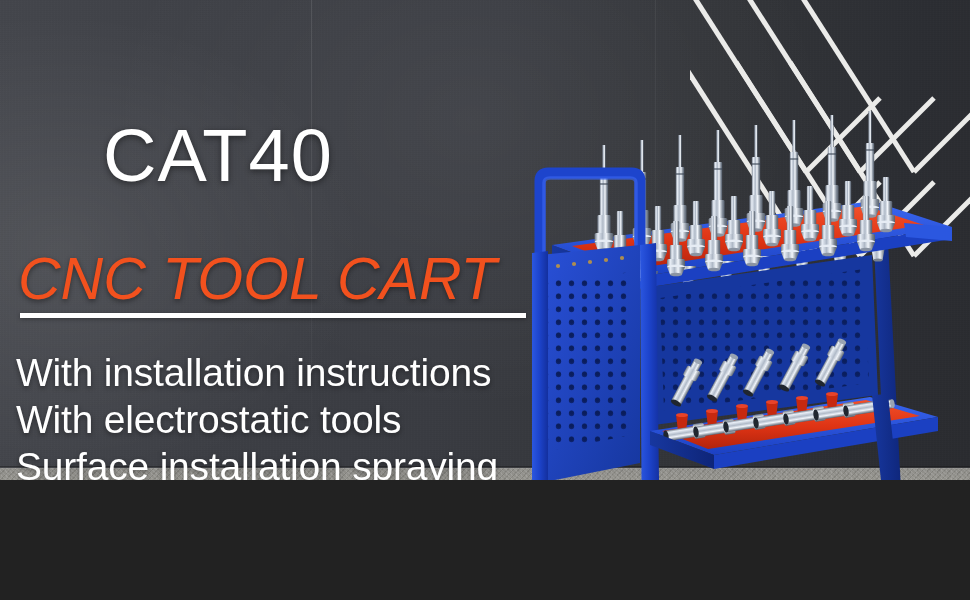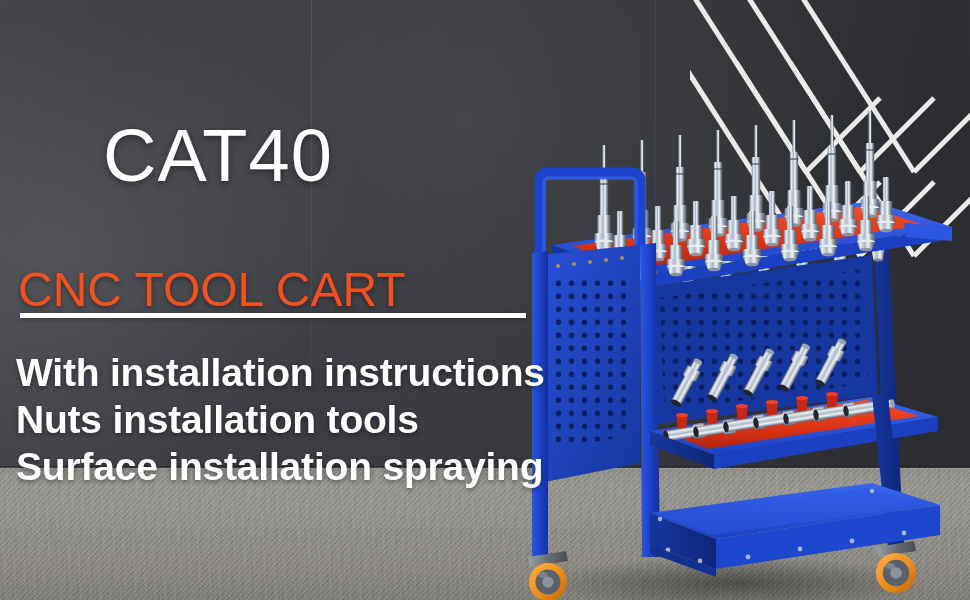--- a/index.html
+++ b/index.html
@@ -4,21 +4,21 @@
 <title>CAT40 CNC Tool Cart Banner</title>
 <style>
   html, body {
     margin: 0;
     padding: 0;
     background: #222;
   }
   #banner {
     position: relative;
     width: 970px;
-    height: 600px;
+    height: 480px;
     overflow: hidden;
     font-family: "Liberation Sans", sans-serif;
     -webkit-font-smoothing: antialiased;
   }
 
   
   .wall {
     position: absolute;
     left: 0; top: 0;
     width: 970px; height: 470px;
@@ -75,44 +75,45 @@
     font-size: 74px;
     font-weight: 400;
     letter-spacing: 1px;
     color: #ffffff;
     line-height: 1;
     text-shadow: 0 2px 6px rgba(0,0,0,0.45);
     white-space: nowrap;
   }
   .subhead {
     position: absolute;
-    left: 18px; top: 266px;
-    font-size: 48px;
+    left: 18px; top: 250px;
+    font-size: 59px;
     font-weight: 400;
     letter-spacing: 0px;
     color: #f2511e;
     line-height: 1;
     text-shadow: 0 2px 5px rgba(0,0,0,0.40);
     white-space: nowrap;
+    font-style: italic;
   }
   .rule {
     position: absolute;
     left: 20px; top: 313px;
     width: 506px; height: 5px;
     background: #ffffff;
     box-shadow: 0 1px 4px rgba(0,0,0,0.35);
   }
   .features {
     position: absolute;
     left: 16px; top: 349px;
     width: 620px;
   }
   .feature-line {
     font-size: 39px;
-    font-weight: 700;
+    font-weight: 400;
     color: #ffffff;
     line-height: 47px;
     letter-spacing: -0.2px;
     white-space: nowrap;
     text-shadow: 0 2px 5px rgba(0,0,0,0.40);
   }
 
   
   .cart { position: absolute; left: 500px; top: 95px; width: 470px; height: 505px; }
 </style>
@@ -431,17 +432,17 @@
   </svg>
 
   <div class="headline">CAT40</div>
 
   <div class="subhead">CNC TOOL CART</div>
 
   <div class="rule"></div>
 
   <div class="features">
     <div class="feature-line">With installation instructions</div>
-    <div class="feature-line">Nuts installation tools</div>
+    <div class="feature-line">With electrostatic tools</div>
     <div class="feature-line">Surface installation spraying</div>
   </div>
 
 </div>
 
 </body></html>

